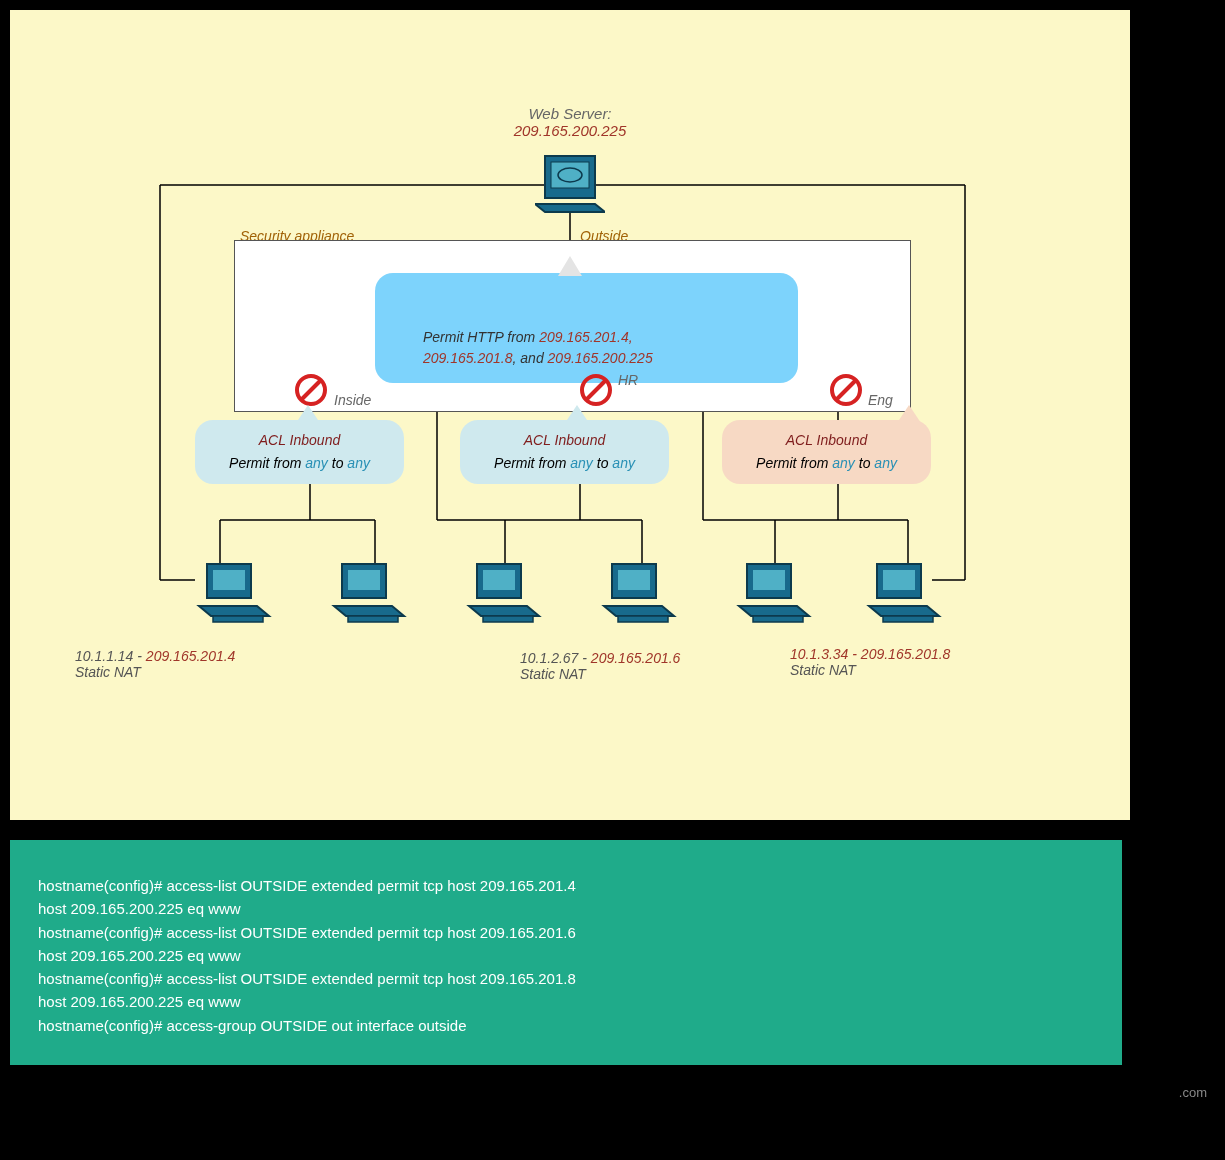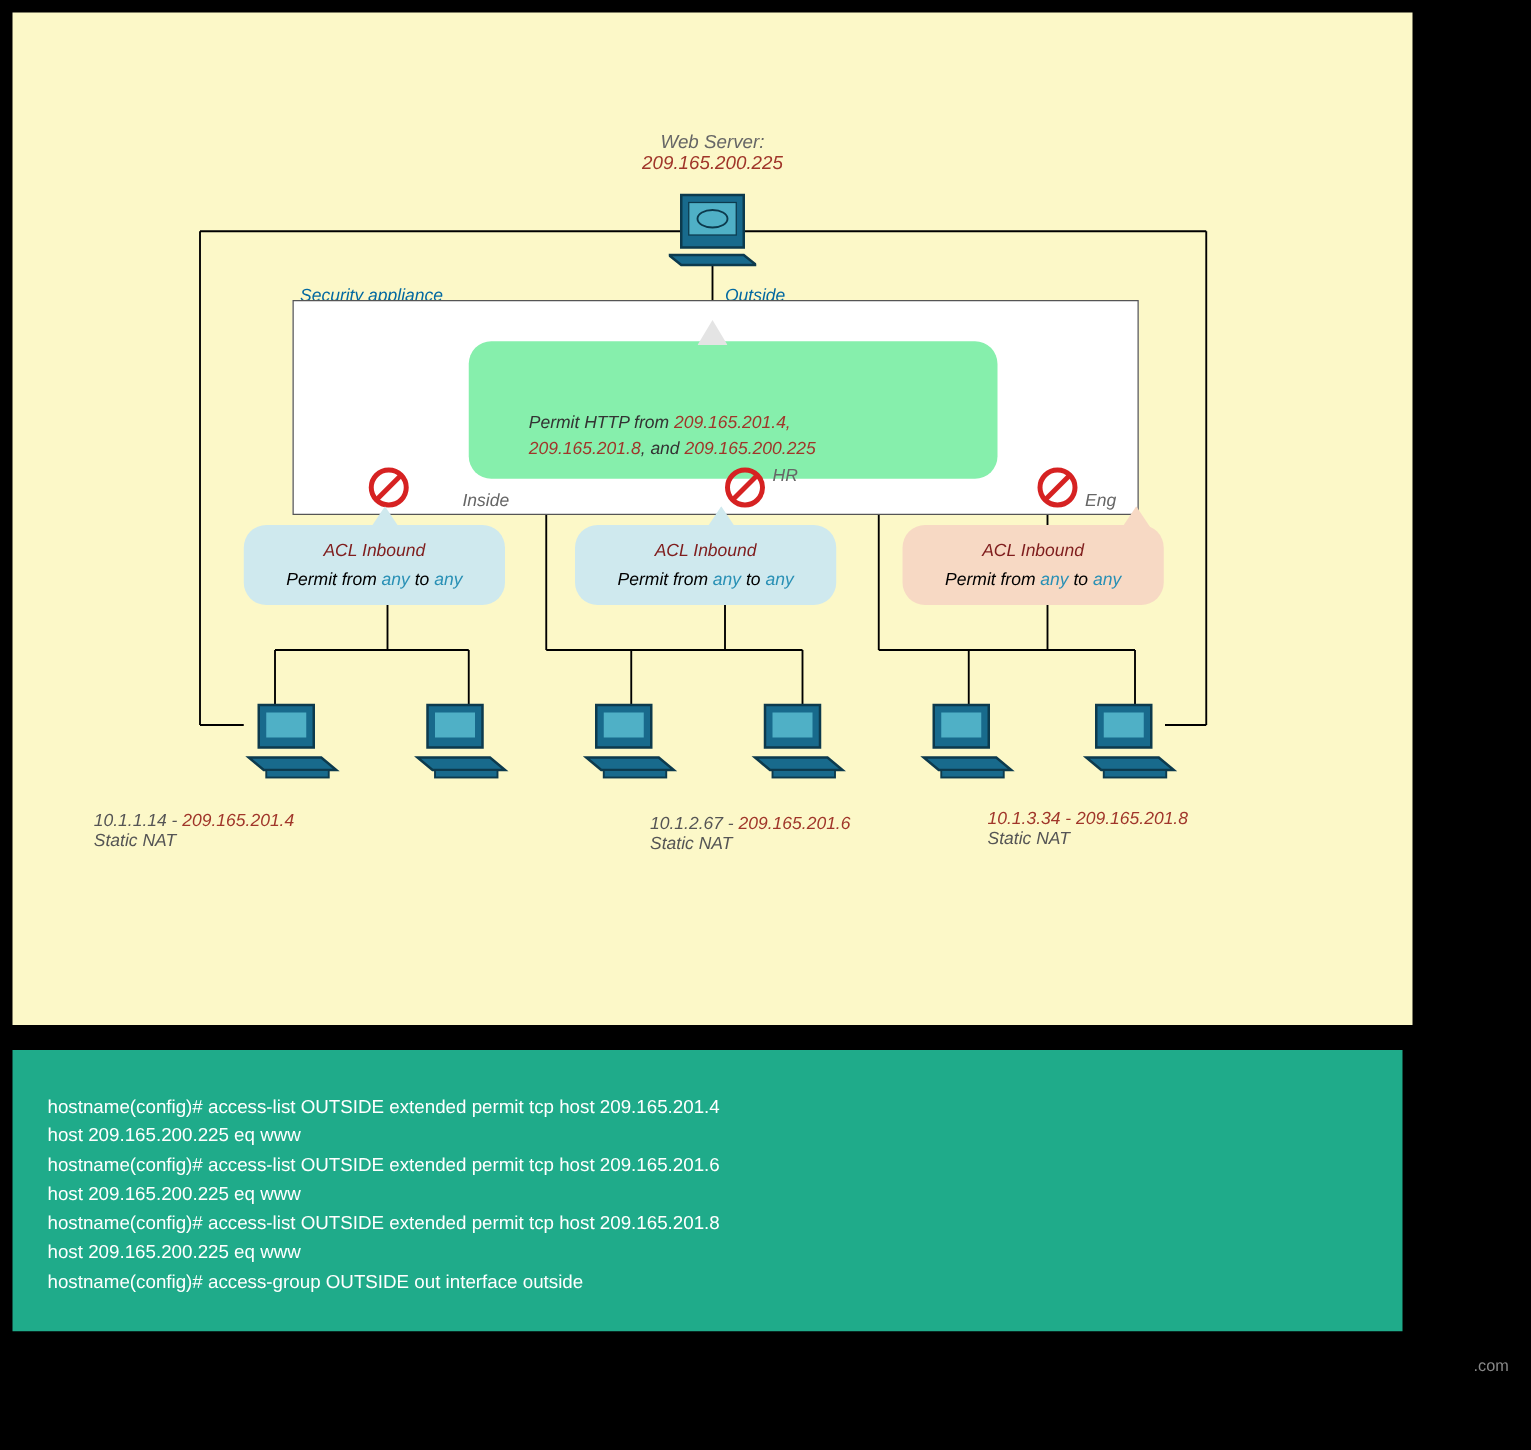--- a/index.html
+++ b/index.html
@@ -44,31 +44,31 @@
     left: 224px;
     top: 230px;
     width: 675px;
     height: 170px;
     border: 1.5px solid #555;
     background: #fff;
   }
   .lbl {
     position: absolute;
     font-size: 14px;
-    color: #0369a1;
+    color: #a16207;
   }
   .callout {
     position: absolute;
     border-radius: 18px;
     padding: 14px 20px;
     font-size: 14px;
     line-height: 1.5;
   }
   .callout.gray {
-    background: #86efac;
+    background: #7dd3fc;
     color: #333;
     padding-left: 48px;
   }
   .callout.blue {
     background: #cfe9ee;
     text-align: center;
   }
   .callout.peach {
     background: #f7d9c4;
     text-align: center;
@@ -193,21 +193,21 @@
           <line x1="8" y1="28" x2="28" y2="8" stroke="#d62222" stroke-width="4"></line>
         </svg>
     </div>
     <div class="deny-icon" style="left:818px; top:362px;">
       <svg width="36" height="36">
           <circle cx="18" cy="18" r="14" fill="none" stroke="#d62222" stroke-width="4"></circle>
           <line x1="8" y1="28" x2="28" y2="8" stroke="#d62222" stroke-width="4"></line>
         </svg>
     </div>
 
-    <div class="lbl" style="left:324px; top:382px; color:#666;margin-left:36px;">Inside</div>
+    <div class="lbl" style="left:324px; top:382px; color:#666;">Inside</div>
     <div class="lbl" style="left:608px; top:362px; color:#666;">HR</div>
     <div class="lbl" style="left:858px; top:382px; color:#666;">Eng</div>
 
     <svg style="position:absolute; left:286px; top:395px;" width="24" height="18">
         <polygon points="12,0 0,18 24,18" fill="#cfe9ee"></polygon>
       </svg>
     <svg style="position:absolute; left:555px; top:395px;" width="24" height="18">
         <polygon points="12,0 0,18 24,18" fill="#cfe9ee"></polygon>
       </svg>
     <svg style="position:absolute; left:887px; top:395px;" width="24" height="18">

